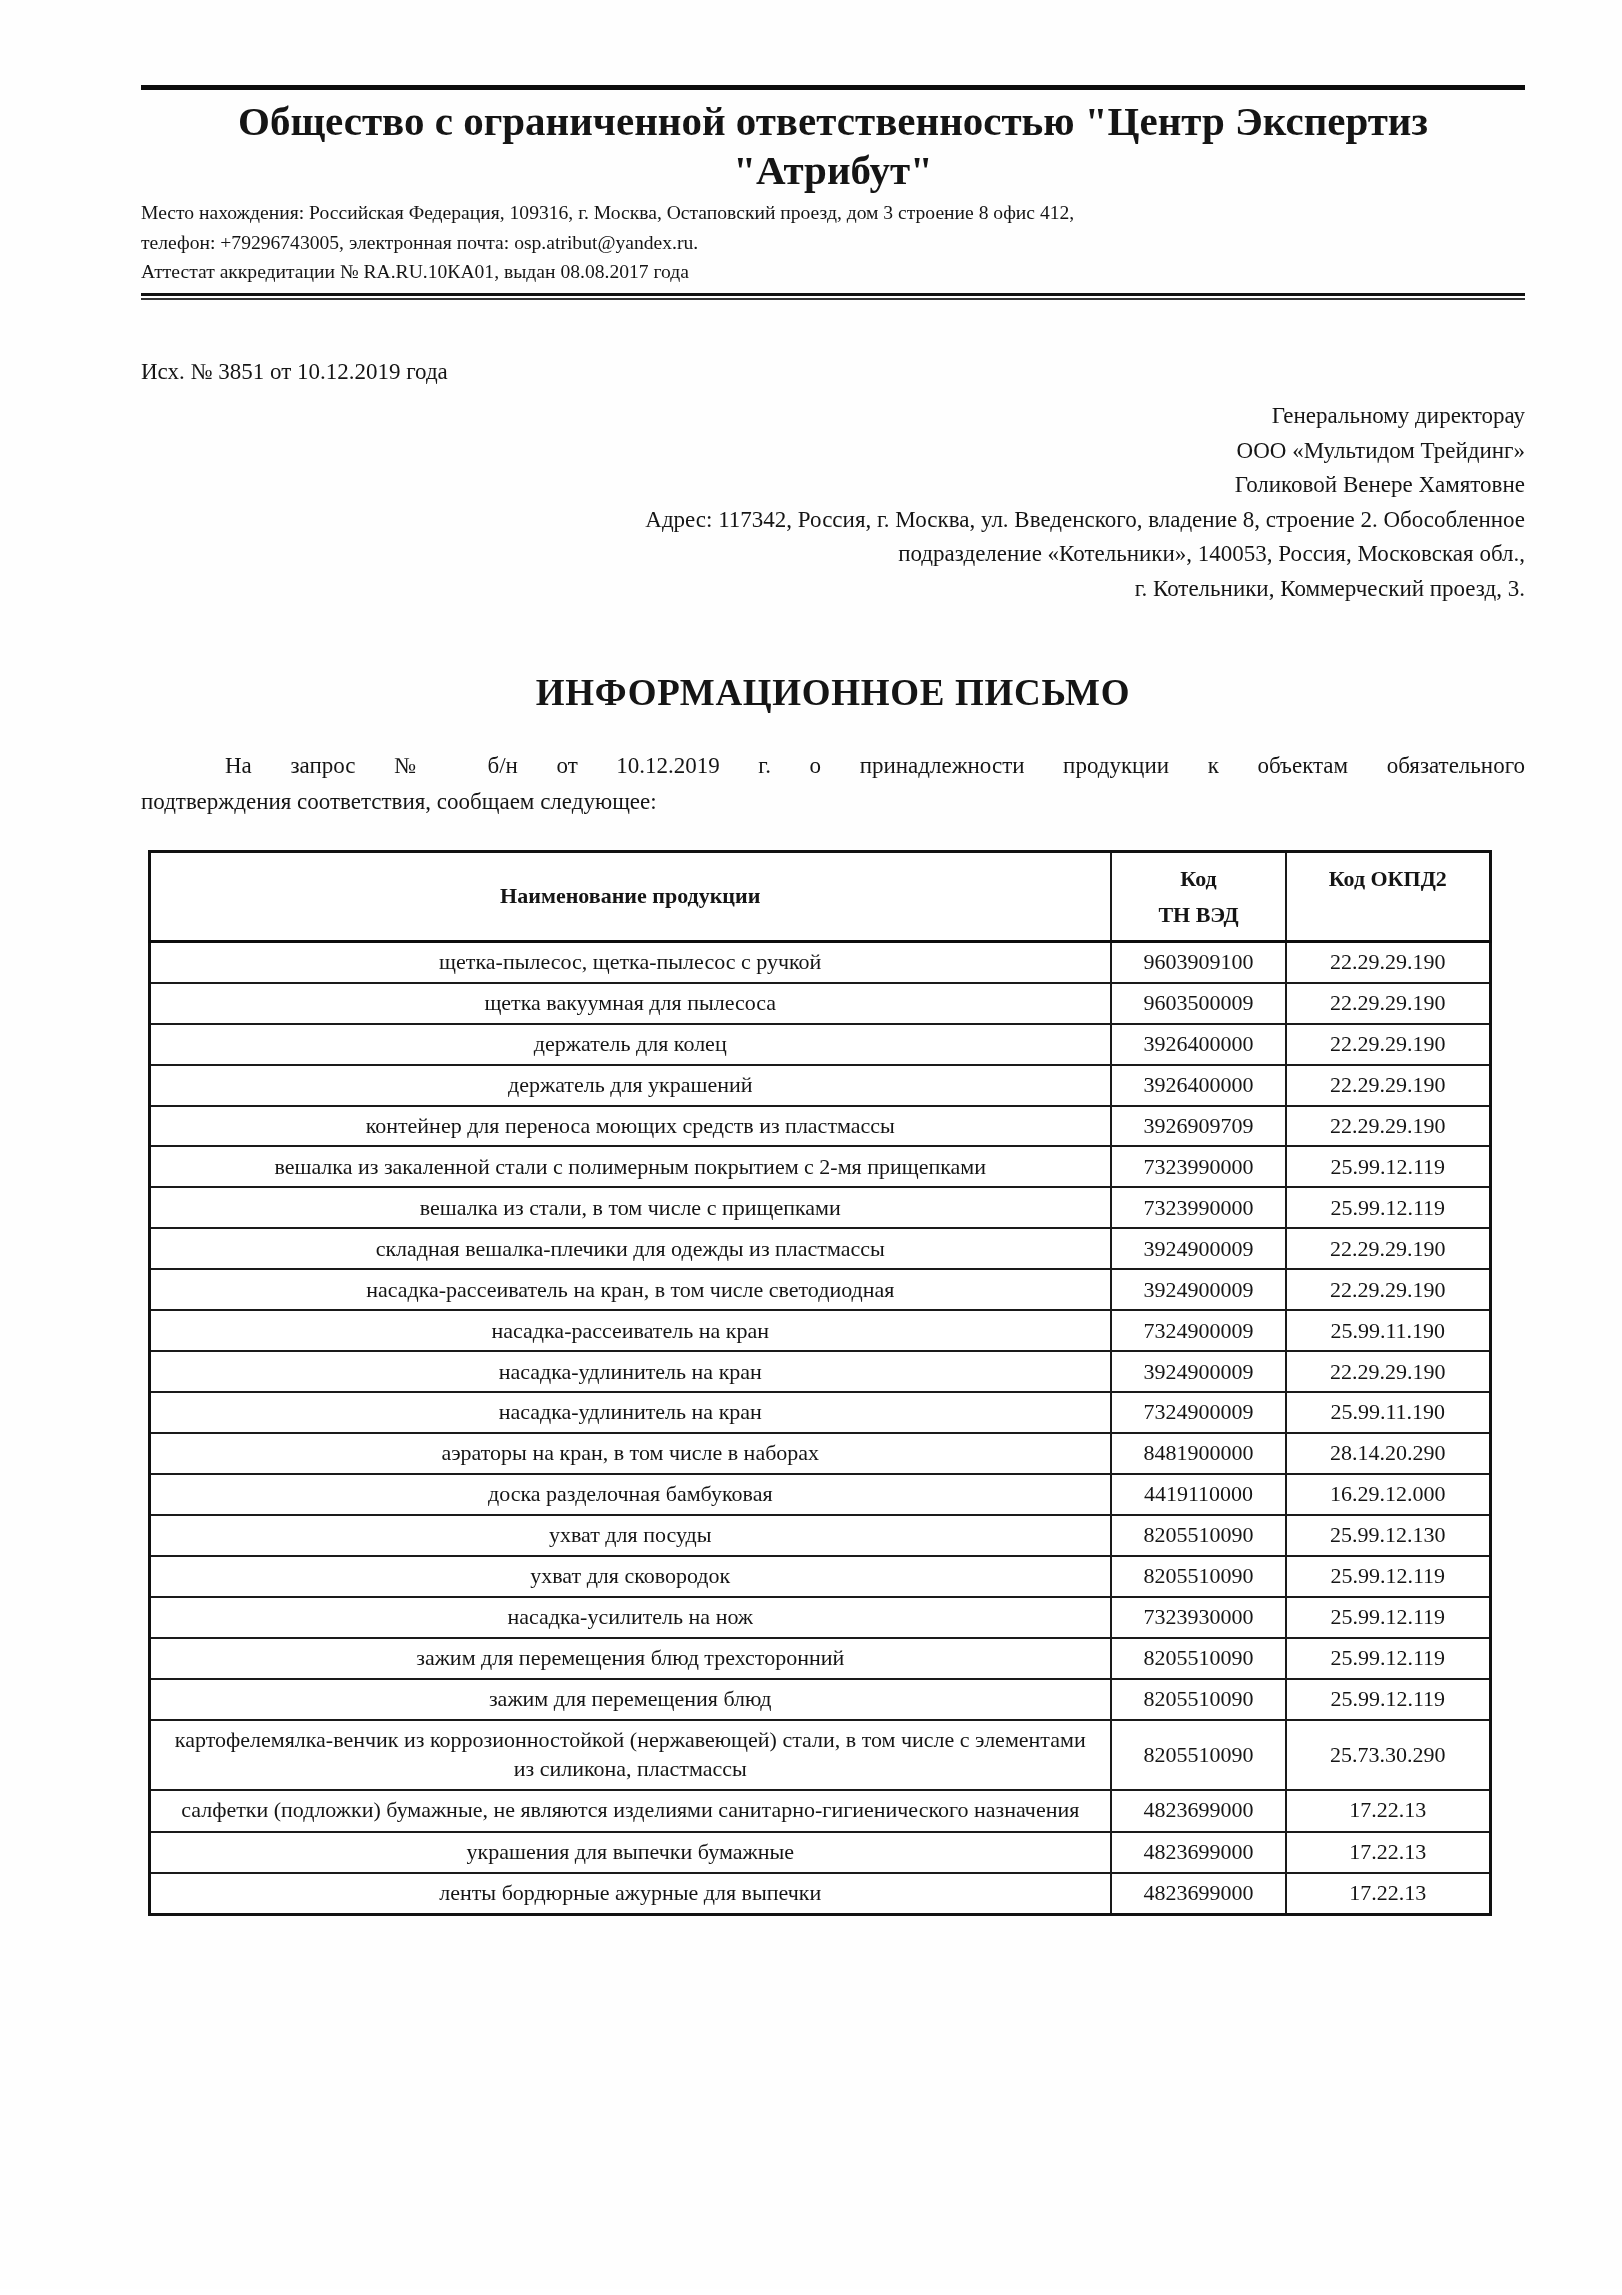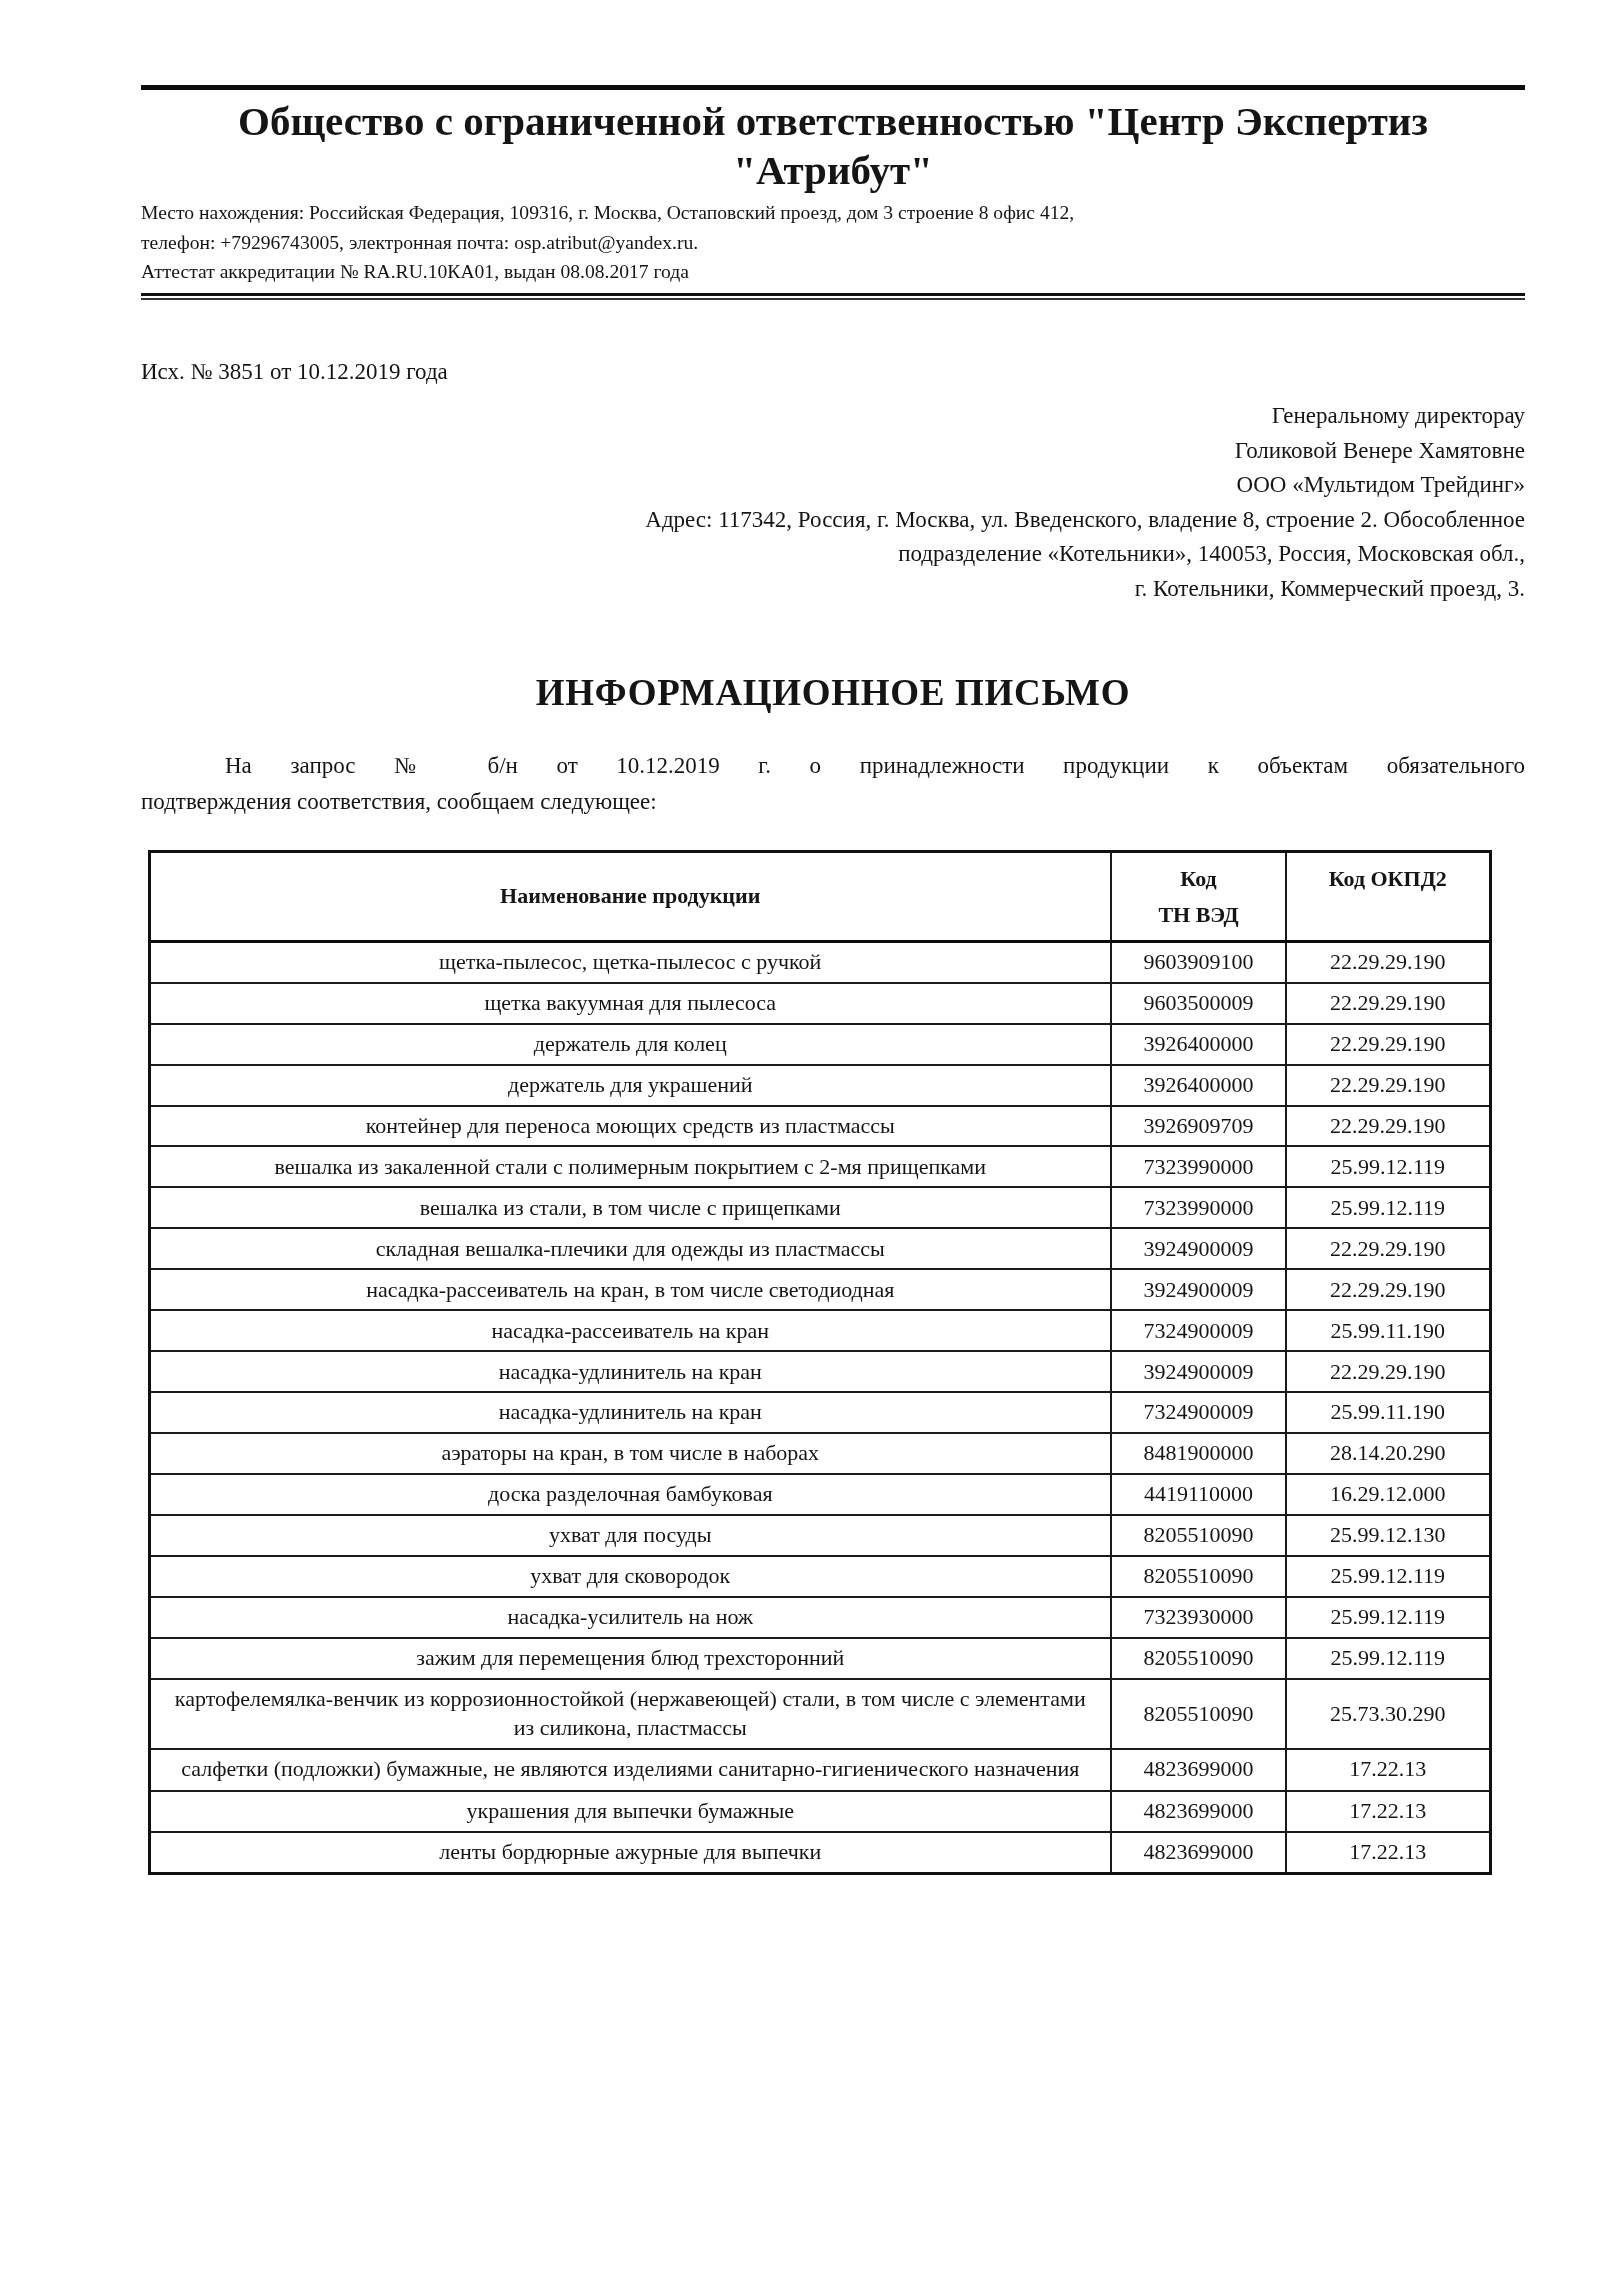--- a/index.html
+++ b/index.html
@@ -151,22 +151,22 @@
         <div>телефон: +79296743005, электронная почта: osp.atribut@yandex.ru.</div>
         <div>Аттестат аккредитации № RA.RU.10КА01, выдан 08.08.2017 года</div>
       </div>
       <div class="rule-bottom"></div>
     </div>
 
     <div class="ref-line">Исх. № 3851 от 10.12.2019 года</div>
 
     <div class="recipient">
       <div>Генеральному директорау</div>
+      <div>ООО «Мультидом Трейдинг»</div>
       <div>Голиковой Венере Хамятовне</div>
-      <div>ООО «Мультидом Трейдинг»</div>
       <div>Адрес: 117342, Россия, г. Москва, ул. Введенского, владение 8, строение 2. Обособленное</div>
       <div>подразделение «Котельники», 140053, Россия, Московская обл.,</div>
       <div>г. Котельники, Коммерческий проезд, 3.</div>
     </div>
 
     <div class="doc-title">ИНФОРМАЦИОННОЕ ПИСЬМО</div>
 
     <div class="body-text">
       <div class="body-line1">На запрос № б/н от 10.12.2019 г. о принадлежности продукции к объектам обязательного</div>
       <div class="body-line2">подтверждения соответствия, сообщаем следующее:</div>
@@ -271,20 +271,25 @@
             <td class="c-name">насадка-усилитель на нож</td>
             <td class="c-code">7323930000</td>
             <td class="c-code">25.99.12.119</td>
           </tr>
           <tr>
             <td class="c-name">зажим для перемещения блюд трехсторонний</td>
             <td class="c-code">8205510090</td>
             <td class="c-code">25.99.12.119</td>
           </tr>
           <tr>
+            <td class="c-name">зажим для перемещения блюд</td>
+            <td class="c-code">8205510090</td>
+            <td class="c-code">25.99.12.119</td>
+          </tr>
+          <tr>
             <td class="c-name">картофелемялка-венчик из коррозионностойкой (нержавеющей) стали, в том числе с элементами из силикона, пластмассы</td>
             <td class="c-code">8205510090</td>
             <td class="c-code">25.73.30.290</td>
           </tr>
           <tr>
             <td class="c-name">салфетки (подложки) бумажные, не являются изделиями санитарно-гигиенического назначения</td>
             <td class="c-code">4823699000</td>
             <td class="c-code vb">17.22.13</td>
           </tr>
           <tr>

